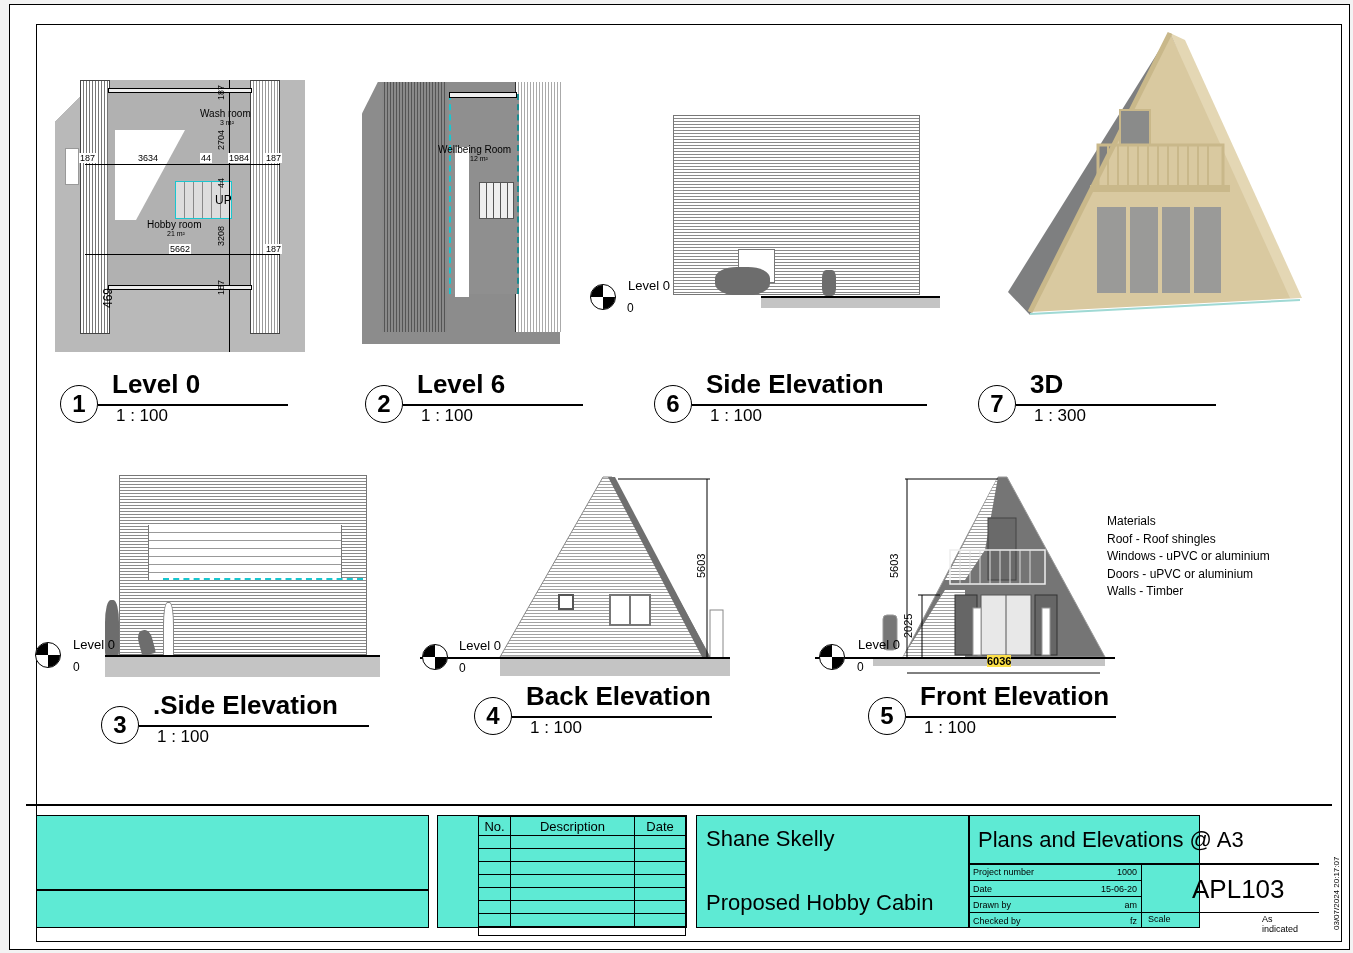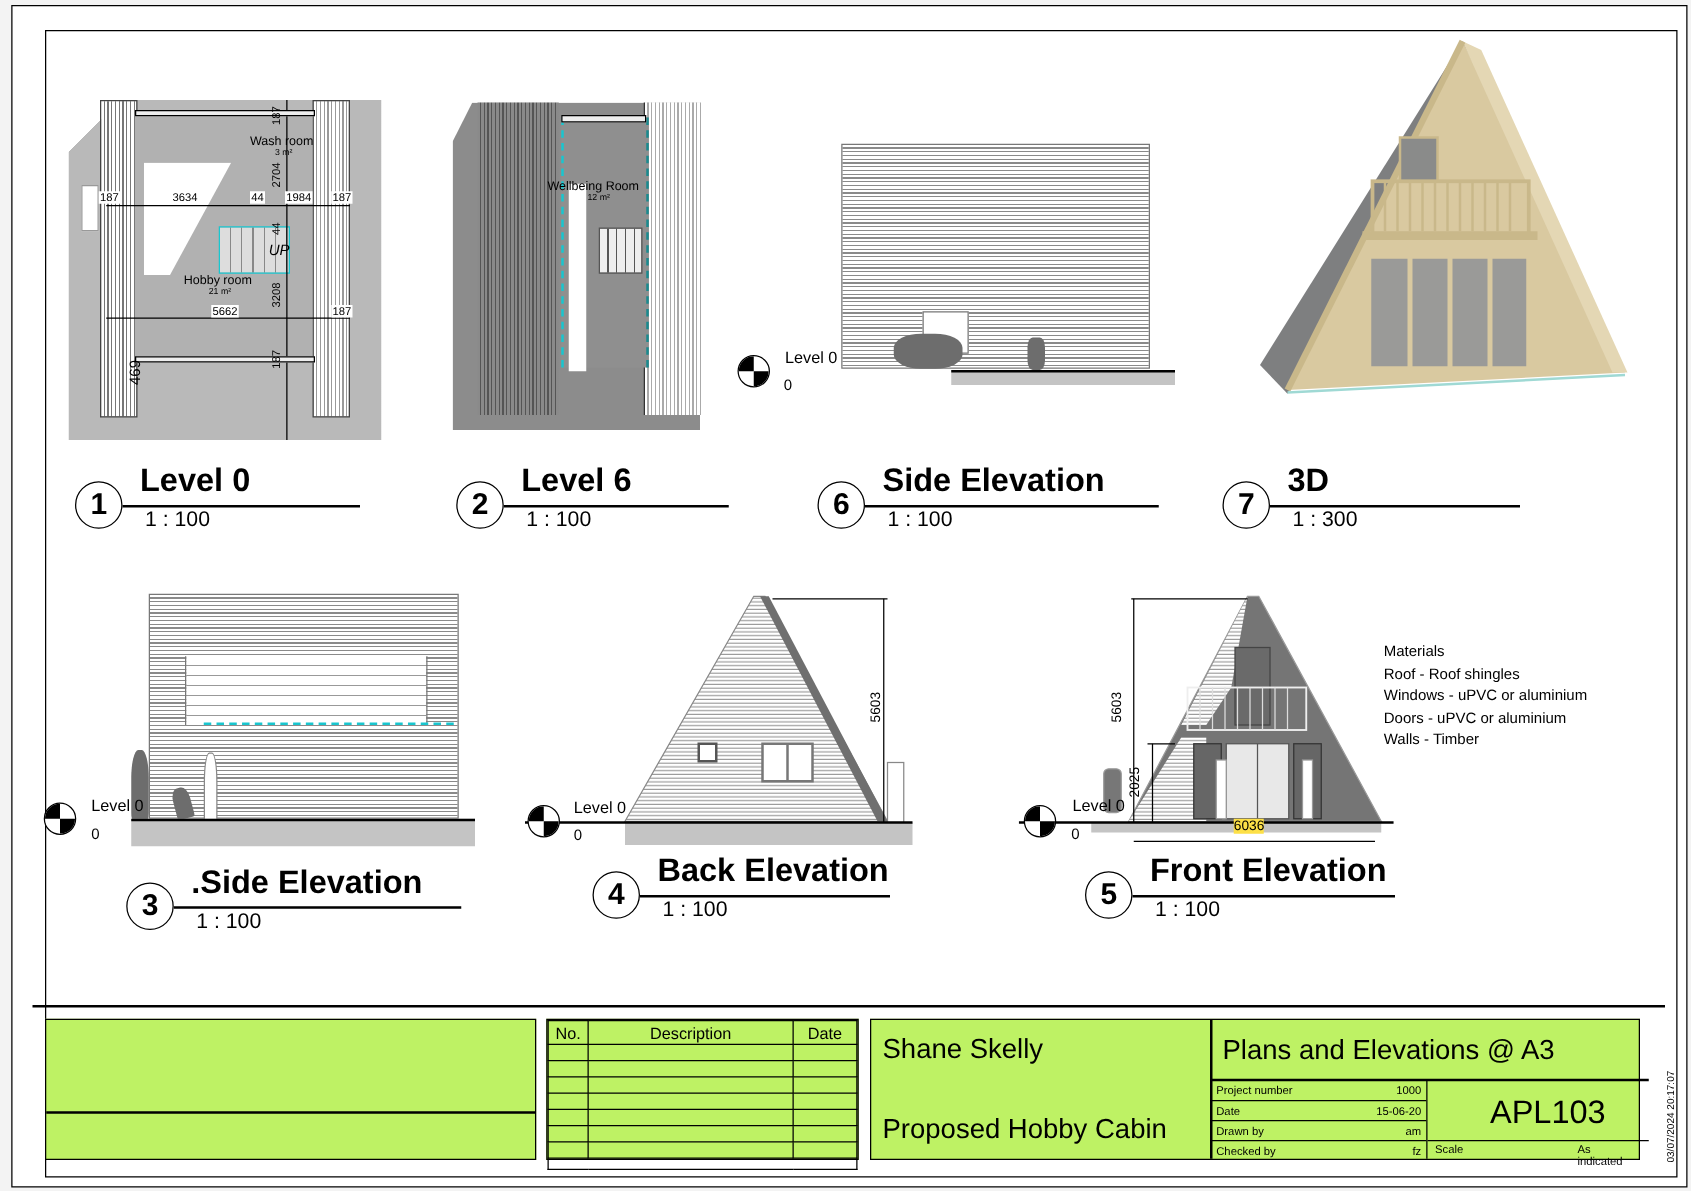--- a/index.html
+++ b/index.html
@@ -13,21 +13,21 @@
   .vtitle .line{position:absolute;left:38px;top:19px;height:1.5px;background:#000;}
   .vtitle .scale{position:absolute;left:56px;top:21px;font-size:17px;white-space:nowrap;}
   .dim{font-size:9px;position:absolute;background:#fff;line-height:10px;padding:0 1px;}
   .vdim{position:absolute;font-size:10px;transform:rotate(-90deg);transform-origin:left top;white-space:nowrap;}
   .levelmark{position:absolute;width:26px;height:26px;border:1.5px solid #000;border-radius:50%;box-sizing:border-box;overflow:hidden;background:#fff;}
   .levelmark::before{content:"";position:absolute;left:0;top:0;width:50%;height:50%;background:#000;}
   .levelmark::after{content:"";position:absolute;right:0;bottom:0;width:50%;height:50%;background:#000;}
   .lvltxt{position:absolute;font-size:13px;white-space:nowrap;}
   .siding{background:repeating-linear-gradient(to bottom,#fff 0px,#fff 2px,#8a8a8a 2px,#8a8a8a 3px);border:1px solid #777;box-sizing:border-box;}
   .ground{position:absolute;background:#c4c4c4;border-top:2px solid #000;}
-  .tb-box{position:absolute;border:1.5px solid #000;box-sizing:border-box;background:#bef264;}
+  .tb-box{position:absolute;border:1.5px solid #000;box-sizing:border-box;background:#5eead4;padding-left:40px;}
   table.rev{border-collapse:collapse;width:100%;height:100%;font-size:13px;}
   table.rev td,table.rev th{border:1px solid #000;padding:0;height:12px;}
   table.rev th{font-weight:normal;height:18px;}
   .meta-row{position:absolute;left:0;width:172px;height:16px;border-top:1px solid #000;font-size:9px;display:flex;justify-content:space-between;align-items:center;padding:0 4px;box-sizing:border-box;}
   .person{position:absolute;background:#6d6d6d;border-radius:40% 40% 10% 10%;}
   .person.light{background:#fff;border:1px solid #888;}
 </style>
 </head>
 <body>
 
@@ -45,21 +45,21 @@
   <div class="abs" style="left:120px;top:101px;width:55px;height:36px;border:1px solid #19c6cf;background:repeating-linear-gradient(to right,#ddd 0,#ddd 8px,#888 8px,#888 9px);"></div>
   <div class="abs" style="left:174px;top:0;width:1px;height:272px;background:#000;"></div>
   <div class="abs" style="left:30px;top:84px;width:195px;height:1px;background:#000;"></div>
   <div class="abs" style="left:30px;top:174px;width:195px;height:1px;background:#000;"></div>
   <div class="abs" style="left:53px;top:8px;width:142px;height:3px;border:1px solid #000;background:#eee;"></div>
   <div class="abs" style="left:53px;top:205px;width:142px;height:3px;border:1px solid #000;background:#eee;"></div>
   <span class="abs" style="left:145px;top:28px;font-size:10px;">Wash room</span>
   <span class="abs" style="left:165px;top:39px;font-size:7px;">3 m²</span>
   <span class="abs" style="left:92px;top:139px;font-size:10px;">Hobby room</span>
   <span class="abs" style="left:112px;top:150px;font-size:7px;">21 m²</span>
-  <span class="abs" style="left:160px;top:113px;font-size:12px;font-style:italic;">UP</span>
+  <span class="abs" style="left:160px;top:113px;font-size:12px;">UP</span>
   <span class="dim" style="left:24px;top:73px;">187</span>
   <span class="dim" style="left:82px;top:73px;">3634</span>
   <span class="dim" style="left:145px;top:73px;">44</span>
   <span class="dim" style="left:173px;top:73px;">1984</span>
   <span class="dim" style="left:210px;top:73px;">187</span>
   <span class="vdim" style="left:161px;top:70px;font-size:9px;">2704</span>
   <span class="vdim" style="left:161px;top:108px;font-size:9px;">44</span>
   <span class="vdim" style="left:161px;top:166px;font-size:9px;">3208</span>
   <span class="dim" style="left:114px;top:164px;">5662</span>
   <span class="dim" style="left:210px;top:164px;">187</span>
@@ -190,21 +190,21 @@
     <line x1="90" y1="9" x2="183" y2="9" stroke="#000"></line>
     <line x1="92" y1="9" x2="92" y2="188" stroke="#000"></line>
     <line x1="103" y1="125" x2="125" y2="125" stroke="#000"></line>
     <line x1="107" y1="125" x2="107" y2="188" stroke="#000"></line>
     <rect x="58" y="188" width="232" height="8" fill="#c4c4c4"></rect>
     <line x1="0" y1="188" x2="300" y2="188" stroke="#000" stroke-width="2"></line>
     <line x1="92" y1="203" x2="285" y2="203" stroke="#000"></line>
   </svg>
   <span class="vdim" style="left:73px;top:108px;font-size:11px;">5603</span>
   <span class="vdim" style="left:87px;top:168px;font-size:11px;">2025</span>
-  <span class="abs" style="left:172px;top:185px;font-size:11px;background:#fde047;">6036</span>
+  <span class="abs" style="left:172px;top:185px;font-size:11px;background:#fde047;font-weight:bold;">6036</span>
   <div class="levelmark" style="left:4px;top:174px;"></div>
   <span class="lvltxt" style="left:43px;top:167px;">Level 0</span>
   <span class="lvltxt" style="left:42px;top:190px;font-size:12px;">0</span>
 </div>
 
 <div class="abs" style="left:1107px;top:513px;font-size:12px;line-height:17.5px;">
   <div>Materials</div>
   <div>Roof - Roof shingles</div>
   <div>Windows - uPVC or aluminium</div>
   <div>Doors - uPVC or aluminium</div>
@@ -303,21 +303,21 @@
           <td></td>
           <td></td>
         </tr>
     <tr>
           <td colspan="3" style="height:8px;"></td>
         </tr>
   </tbody>
     </table>
 </div>
 
-<div class="tb-box" style="left:696px;top:815px;width:616px;height:113px;">
+<div class="tb-box" style="left:696px;top:815px;width:504px;height:113px;">
   <div class="abs" style="left:9px;top:10px;font-size:22px;">Shane Skelly</div>
   <div class="abs" style="left:9px;top:74px;font-size:22px;">Proposed Hobby Cabin</div>
   <div class="abs" style="left:271px;top:0;width:1.5px;height:100%;background:#000;"></div>
   <div class="abs" style="left:281px;top:11px;font-size:22px;white-space:nowrap;">Plans and Elevations @ A3</div>
   <div class="abs" style="left:272px;top:47px;width:350px;height:1.5px;background:#000;"></div>
   <div class="abs" style="left:444px;top:48px;width:1px;height:63px;background:#000;"></div>
   <div class="abs" style="left:272px;top:48px;width:172px;height:64px;">
     <div class="meta-row" style="top:0;border-top:none;">
       <span>Project number</span>
       <span>1000</span>

